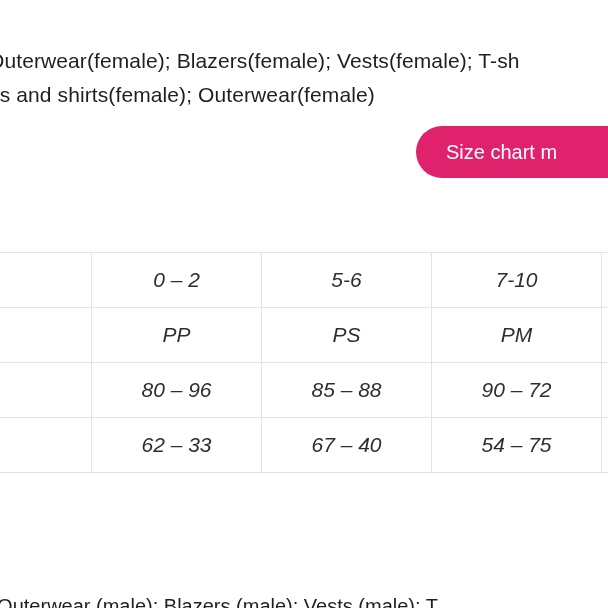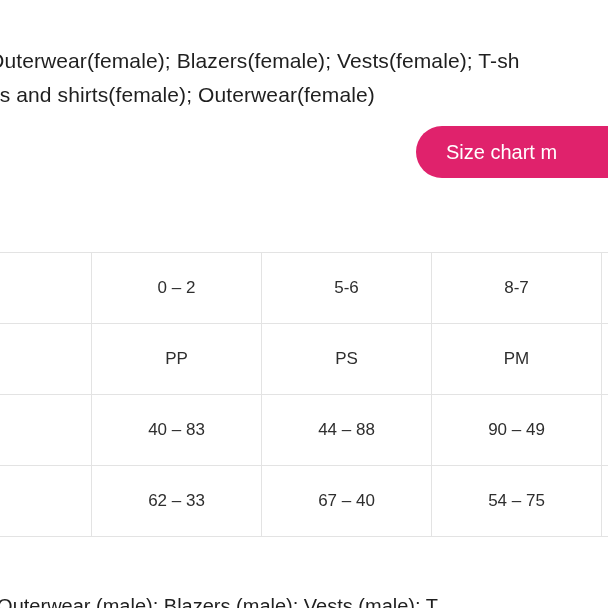--- a/index.html
+++ b/index.html
@@ -73,23 +73,24 @@
     width: 760px;
     border-collapse: collapse;
     table-layout: fixed;
     background: #ffffff;
   }
   .size-table td {
     border: 1px solid #e3e3e3;
     height: 54px;
     text-align: center;
     vertical-align: middle;
-    font-size: 17px;
+    font-size: 21px;
     color: #2e2e2e;
-    padding: 8px 6px;
+    padding: 0 6px;
+    font-style: italic;
   }
   .size-table tr.band td {
     border-top: none;
     border-bottom: none;
   }
   .size-table td.label-col {
     width: 158px;
   }
   .size-table td.size-col {
     width: 157px;
@@ -122,35 +123,35 @@
 <div class="pill-row">
   <button class="pill">Size chart m</button>
 </div>
 
 <table class="size-table">
   <tbody>
     <tr>
       <td class="label-col"></td>
       <td class="size-col">0 – 2</td>
       <td class="size-col">5-6</td>
-      <td class="size-col">8-7</td>
+      <td class="size-col">7-10</td>
       <td class="size-col">1</td>
     </tr>
     <tr class="band">
       <td class="label-col"></td>
       <td class="size-col">PP</td>
       <td class="size-col">PS</td>
       <td class="size-col">PM</td>
       <td class="size-col"></td>
     </tr>
     <tr>
       <td class="label-col"></td>
-      <td class="size-col">40 – 83</td>
-      <td class="size-col">44 – 88</td>
-      <td class="size-col">90 – 49</td>
+      <td class="size-col">80 – 96</td>
+      <td class="size-col">85 – 88</td>
+      <td class="size-col">90 – 72</td>
       <td class="size-col">9</td>
     </tr>
     <tr>
       <td class="label-col"></td>
       <td class="size-col">62 – 33</td>
       <td class="size-col">67 – 40</td>
       <td class="size-col">54 – 75</td>
       <td class="size-col">7</td>
     </tr>
   </tbody>

